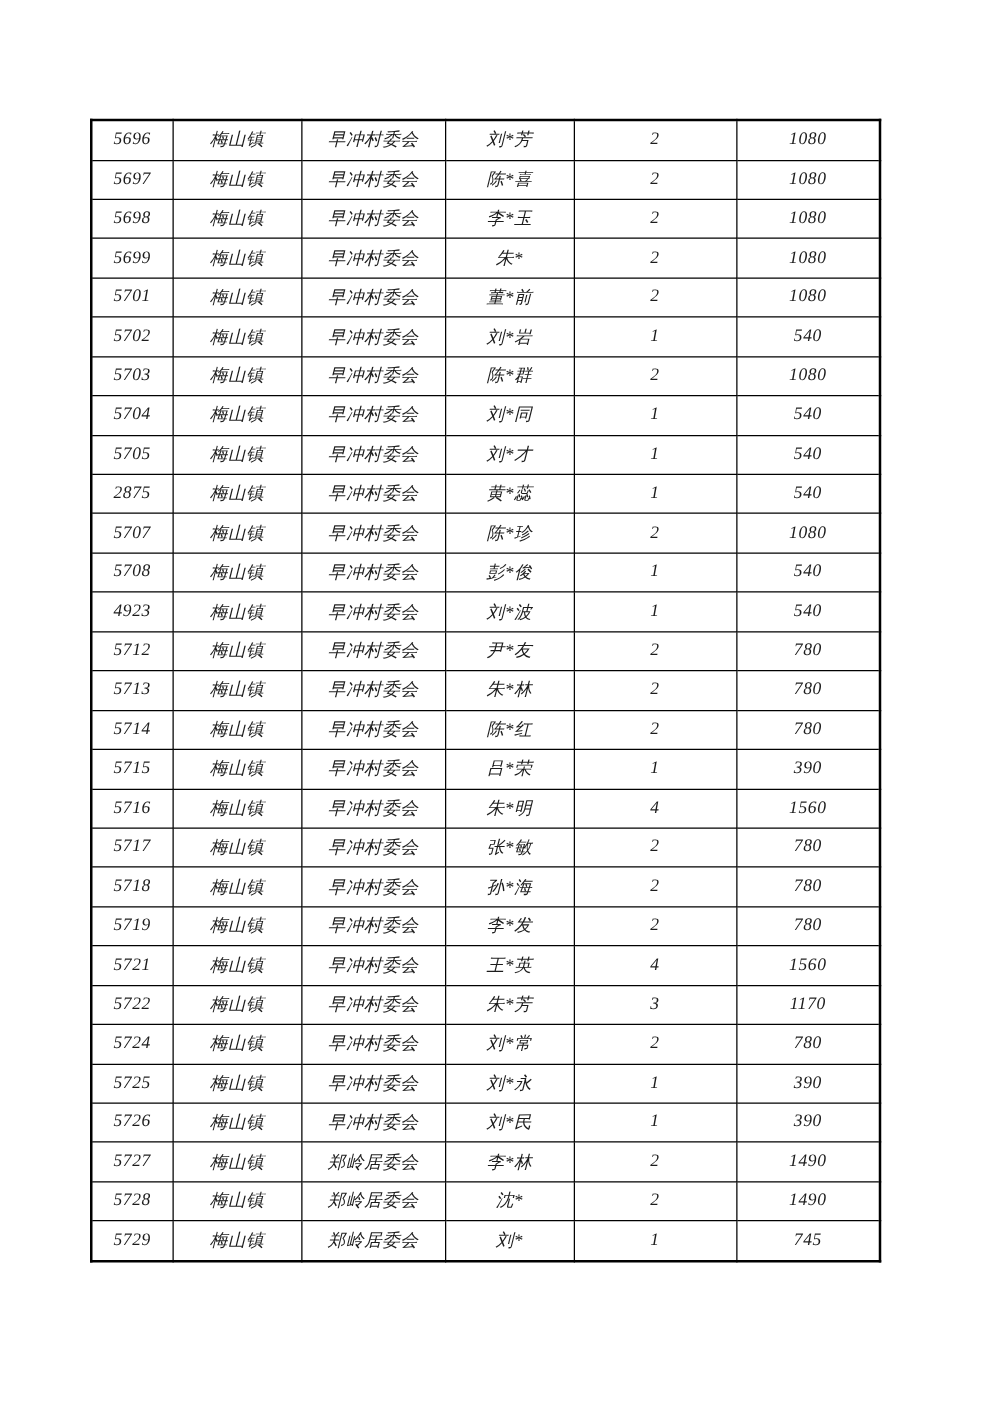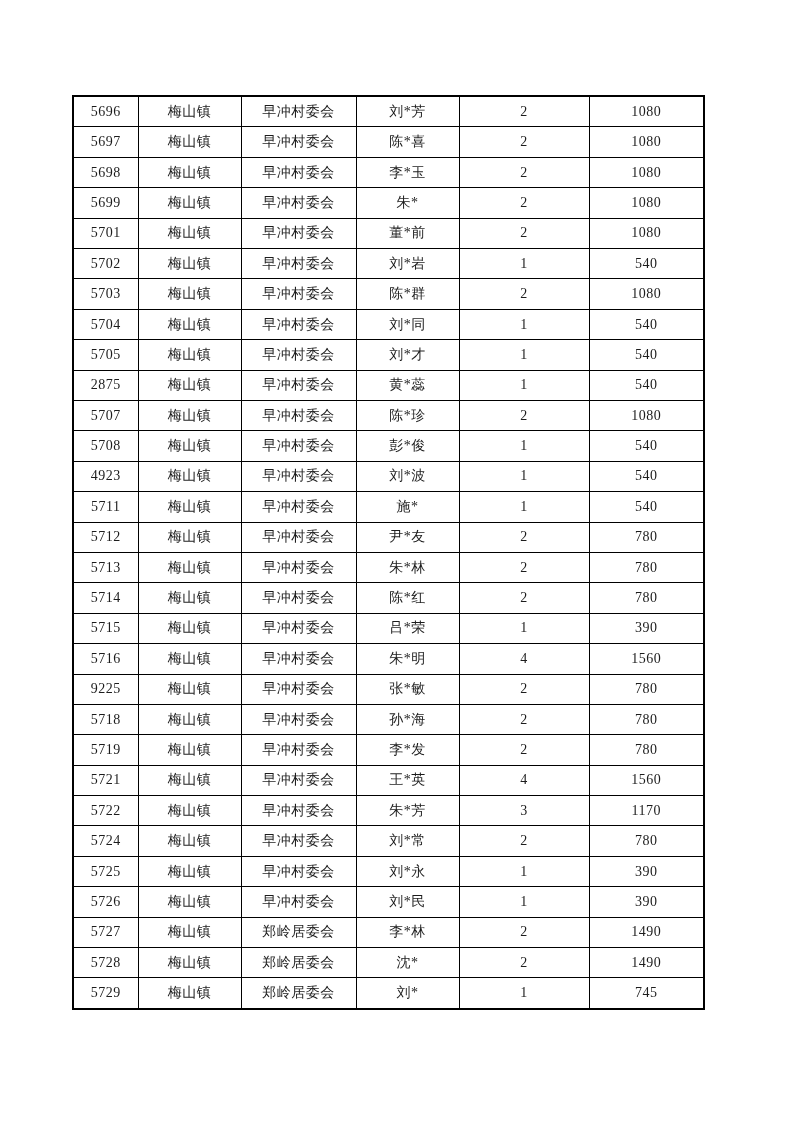--- a/index.html
+++ b/index.html
@@ -24,20 +24,21 @@
   }
   table.data-table {
     position: absolute;
     left: 72px;
     top: 95px;
     width: 631px;
     height: 915px;
     border-collapse: collapse;
     table-layout: fixed;
     border: 2px solid #000000;
+    font-style: italic;
   }
   table.data-table td {
     border: 1px solid #000000;
     padding: 0;
     height: 24.9px;
     text-align: center;
     vertical-align: middle;
     font-size: 14px;
     color: #1c1c1c;
     white-space: nowrap;
@@ -163,28 +164,20 @@
         </tr>
         <tr>
           <td>4923</td>
           <td>梅山镇</td>
           <td>早冲村委会</td>
           <td>刘*波</td>
           <td>1</td>
           <td>540</td>
         </tr>
         <tr>
-          <td>5711</td>
-          <td>梅山镇</td>
-          <td>早冲村委会</td>
-          <td>施*</td>
-          <td>1</td>
-          <td>540</td>
-        </tr>
-        <tr>
           <td>5712</td>
           <td>梅山镇</td>
           <td>早冲村委会</td>
           <td>尹*友</td>
           <td>2</td>
           <td>780</td>
         </tr>
         <tr>
           <td>5713</td>
           <td>梅山镇</td>
@@ -211,21 +204,21 @@
         </tr>
         <tr>
           <td>5716</td>
           <td>梅山镇</td>
           <td>早冲村委会</td>
           <td>朱*明</td>
           <td>4</td>
           <td>1560</td>
         </tr>
         <tr>
-          <td>9225</td>
+          <td>5717</td>
           <td>梅山镇</td>
           <td>早冲村委会</td>
           <td>张*敏</td>
           <td>2</td>
           <td>780</td>
         </tr>
         <tr>
           <td>5718</td>
           <td>梅山镇</td>
           <td>早冲村委会</td>

